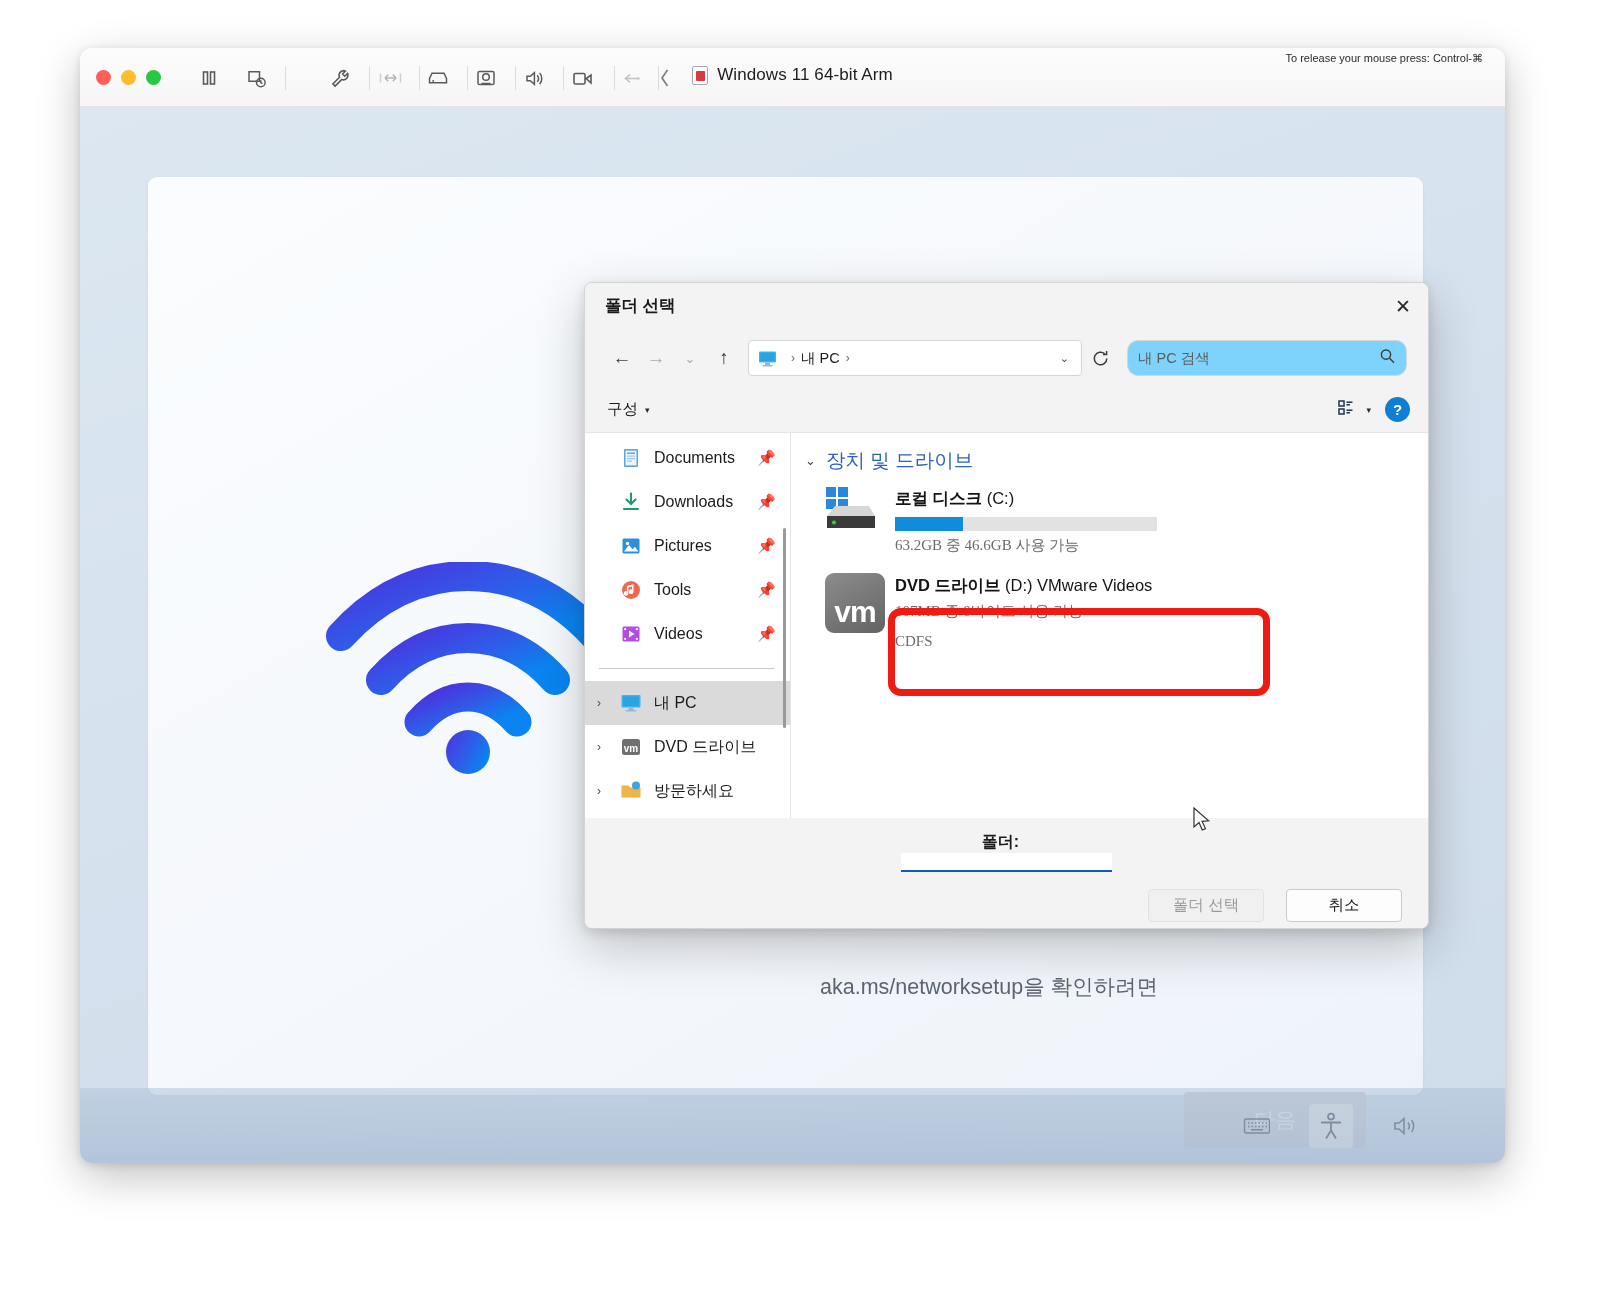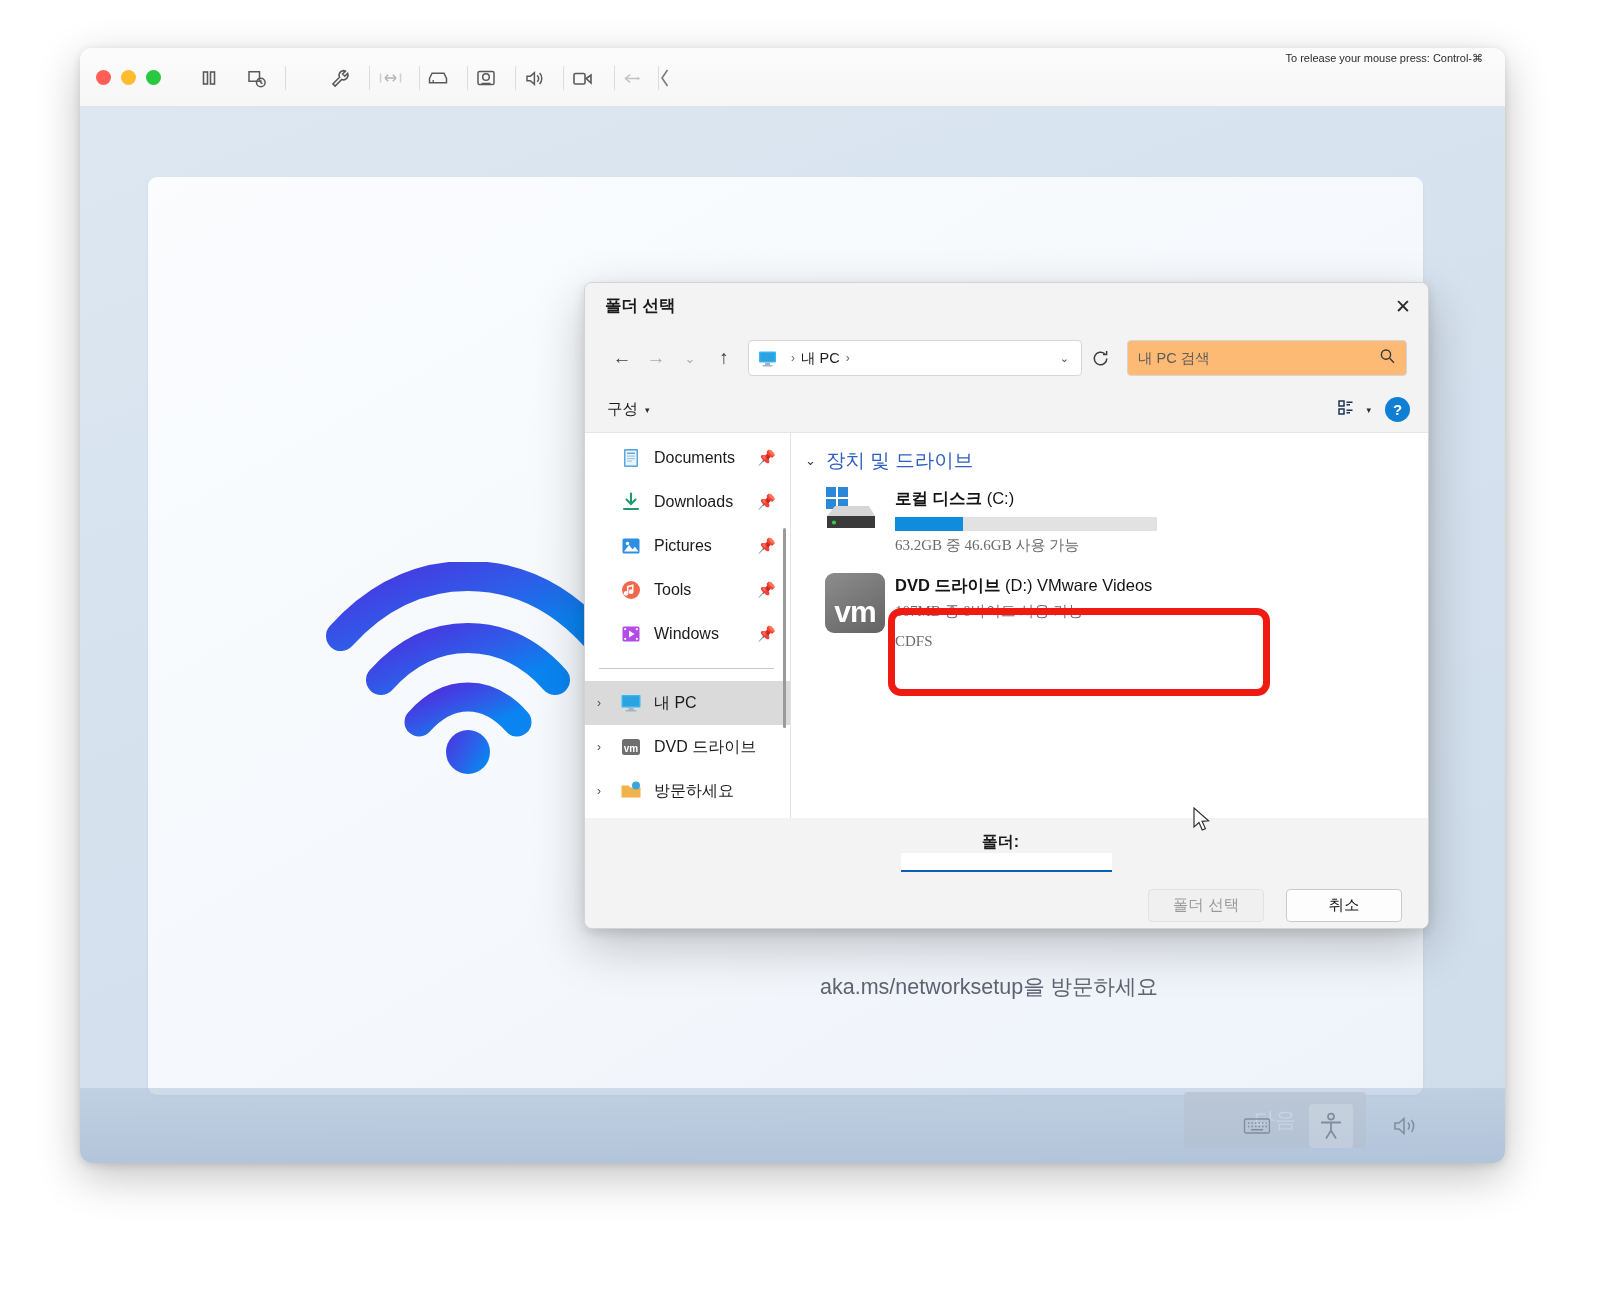--- a/index.html
+++ b/index.html
@@ -151,21 +151,21 @@
   }
   #addr-bar .pc-ico { width: 19px; height: 17px; margin-right: 8px; }
   .crumb-sep { color: #6b6b6b; margin: 0 6px; font-size: 12px; }
   #addr-drop { margin-left: auto; color: #4a4a4a; font-size: 11px; padding: 0 6px; }
   #refresh-btn {
     width: 36px; height: 36px; display: flex; align-items: center; justify-content: center;
     color: #3c3c3c;
   }
   #search-box {
     flex: 0 0 auto; width: 280px; height: 36px; margin-left: 9px;
-    background: #fdba74; border: 1px solid #d6d6d6; border-radius: 4px;
+    background: #7dd3fc; border: 1px solid #d6d6d6; border-radius: 11px;
     display: flex; align-items: center; padding: 0 10px;
   }
   #search-box input {
     flex: 1; border: none; outline: none; font-size: 14.5px;
     color: #1e1e1e; background: transparent;
     font-family: "Liberation Sans", sans-serif;
   }
   #search-box input::placeholder { color: #5c5c5c; }
 
   
@@ -350,20 +350,24 @@
           <circle cx="19.3" cy="7.5" r="1.3" fill="#c2c2c2" stroke="none"></circle>
       </svg>
     </div>
     <div class="tb-sep" style="left:578px"></div>
     <div class="tb-icon" style="left:571px">
       <svg width="14" height="22" viewBox="0 0 14 22" fill="none" stroke="#7a7a7e" stroke-width="1.6">
         <path d="M9.5 3 4 11l5.5 8"></path>
       </svg>
     </div>
 
+    <div id="vm-title">
+      <span class="doc-ico"></span>
+      <span>Windows 11 64-bit Arm</span>
+    </div>
     <div id="release-hint">To release your mouse press: Control-⌘</div>
   </div>
 
   <div id="vm-screen">
 
     <div id="oobe-card">
 
       <div id="wifi-art">
         <svg width="290" height="215" viewBox="0 0 290 215" fill="none">
           <defs>
@@ -374,21 +378,21 @@
             </linearGradient>
           </defs>
           <path d="M18 74C55 33 98 14 145 14s90 19 127 60" stroke="url(#wg)" stroke-width="30" stroke-linecap="round"></path>
           <path d="M58 118c25-28 54-42 87-42s62 14 87 42" stroke="url(#wg)" stroke-width="30" stroke-linecap="round"></path>
           <path d="M96 160c15-17 31-25 49-25s34 8 49 25" stroke="url(#wg)" stroke-width="29" stroke-linecap="round"></path>
           <circle cx="145" cy="190" r="22" fill="url(#wg)"></circle>
         </svg>
       </div>
 
       <div id="oobe-text">
-        <div>aka.ms/networksetup을 방문하세요</div>
+        <div>aka.ms/networksetup을 확인하려면</div>
       </div>
 
       <div id="oobe-next">다음</div>
     </div>
 
     <div id="vm-tray">
       <div class="tray-ico">
         <svg width="28" height="20" viewBox="0 0 28 20" fill="none" stroke="currentColor" stroke-width="1.4">
           <rect x="1.5" y="3" width="25" height="14" rx="1.6"></rect>
           <path d="M5 7h1.5M8.5 7H10M12 7h1.5M15.5 7H17M19 7h1.5M22.5 7H24M5 10.5h1.5M8.5 10.5H10M12 10.5h1.5M15.5 10.5H17M19 10.5h1.5M22.5 10.5H24M8 13.8h12"></path>
@@ -538,21 +542,21 @@
             <span class="nav-icon">
               <svg width="24" height="24" viewBox="0 0 24 24">
                 <rect x="3.5" y="4.5" width="17" height="15" rx="1.5" fill="#b24be8"></rect>
                 <rect x="5.2" y="6.2" width="1.9" height="1.9" fill="#fff"></rect>
                 <rect x="5.2" y="15.9" width="1.9" height="1.9" fill="#fff"></rect>
                 <rect x="16.9" y="6.2" width="1.9" height="1.9" fill="#fff"></rect>
                 <rect x="16.9" y="15.9" width="1.9" height="1.9" fill="#fff"></rect>
                 <path d="M10 8.6 15.5 12 10 15.4z" fill="#fff"></path>
               </svg>
             </span>
-            <span>Windows</span>
+            <span>Videos</span>
             <span class="nav-pin">📌</span>
           </div>
 
           <div class="nav-sep"></div>
 
           <div class="nav-item selected">
             <span class="nav-chevron">›</span>
             <span class="nav-icon">
               <svg width="24" height="24" viewBox="0 0 24 24">
                 <rect x="2.5" y="4" width="19" height="12.5" rx="1" fill="#37b8f0"></rect>

